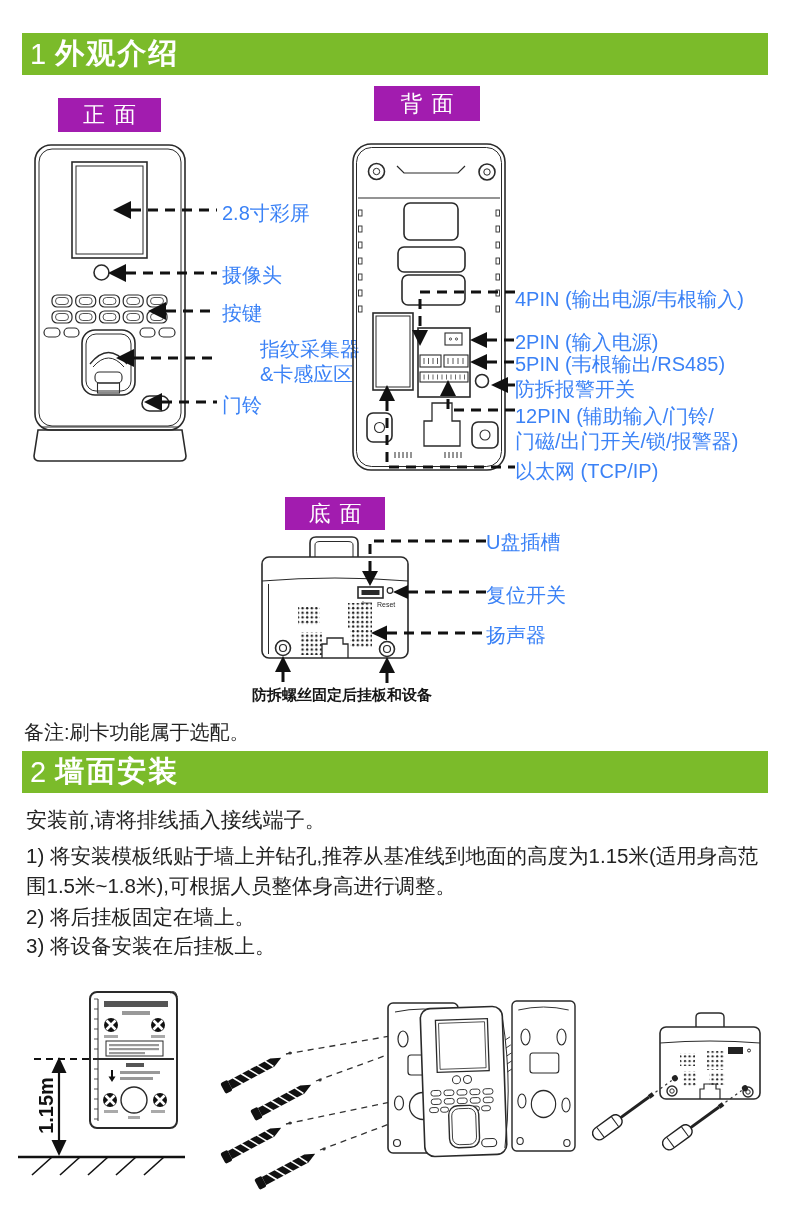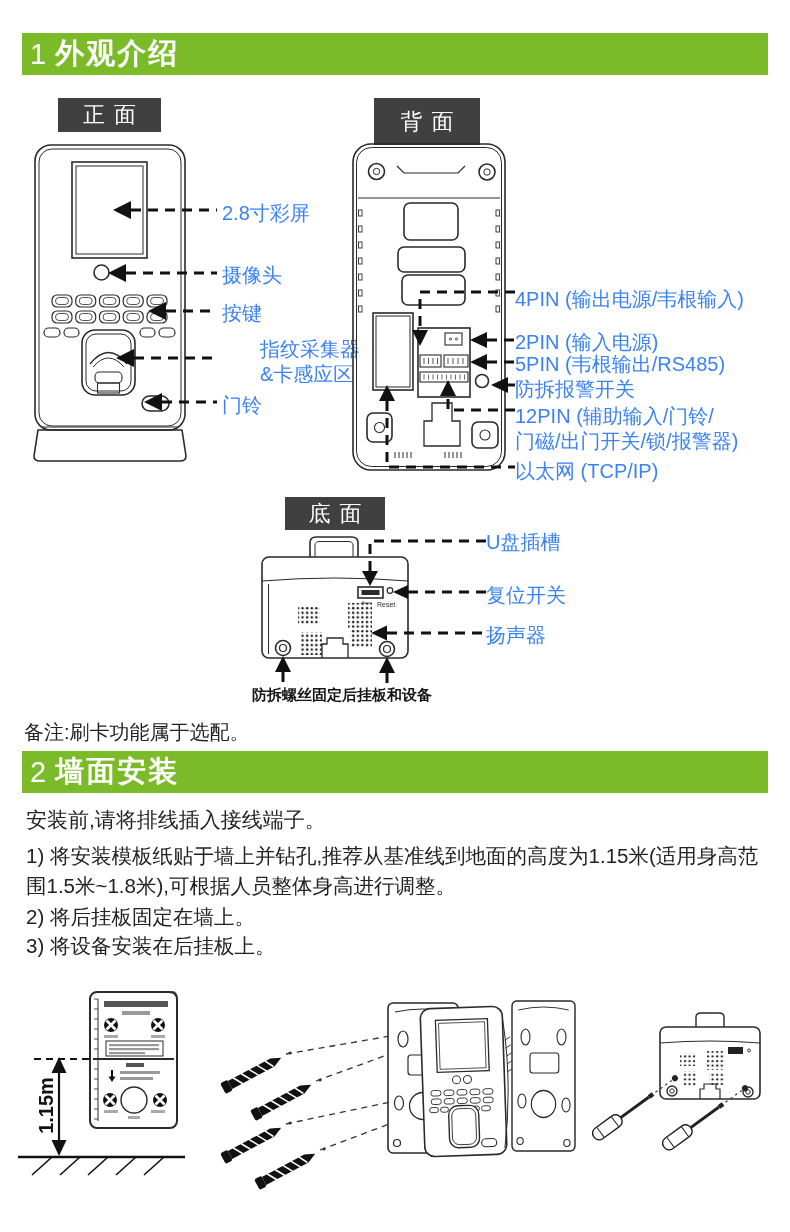--- a/index.html
+++ b/index.html
@@ -3,21 +3,21 @@
 <meta charset="utf-8">
 <style>
   html,body{margin:0;padding:0;background:#fff;}
   #page{position:relative;width:790px;height:1232px;background:#fff;overflow:hidden;
         font-family:"Liberation Sans","DejaVu Sans",sans-serif;color:#1c1c1c;}
   .abs{position:absolute;}
   .bar{position:absolute;left:22px;width:746px;height:42px;background:#7bbb2a;color:#fff;
        display:flex;align-items:center;}
   .bar-num{font-size:29px;font-weight:400;padding:0 9px 0 8px;}
   .bar-title{font-size:29px;font-weight:700;letter-spacing:2px;}
-  .viewtag{position:absolute;background:#404040;color:#fff;display:flex;align-items:center;
+  .viewtag{position:absolute;background:#a21caf;color:#fff;display:flex;align-items:center;
            justify-content:center;font-size:22px;font-weight:500;letter-spacing:9px;padding-left:9px;box-sizing:border-box;}
   .ann{position:absolute;font-size:20px;font-weight:500;white-space:nowrap;color:#3b82f6;}
   .ann2{line-height:25px;}
   .caption{position:absolute;font-size:15px;font-weight:600;white-space:nowrap;color:#161616;}
   .bodytext{position:absolute;font-size:20px;font-weight:500;color:#222;white-space:nowrap;}
   .step{position:absolute;left:26px;width:748px;font-size:20.5px;font-weight:500;color:#222;line-height:30px;}
   .height-label{position:absolute;left:16px;top:1094px;width:60px;text-align:center;
                 transform:rotate(-90deg);font-size:20px;font-weight:700;color:#111;}
   svg{display:block;}
 </style>
@@ -27,21 +27,21 @@
 <div id="page">
 
   <div class="bar" style="top:33px;">
     <span class="bar-num">1</span>
     <span class="bar-title">外观介绍</span>
   </div>
 
   <div class="viewtag" style="left:58px;top:98px;width:103px;height:34px;">
     <span>正面</span>
   </div>
-  <div class="viewtag" style="left:374px;top:98px;width:106px;height:47px;">
+  <div class="viewtag" style="left:374px;top:86px;width:106px;height:35px;">
     <span>背面</span>
   </div>
   <div class="viewtag" style="left:285px;top:497px;width:100px;height:33px;">
     <span>底面</span>
   </div>
 
   <svg class="abs" style="left:20px;top:140px;" width="200" height="330" viewBox="0 0 200 330">
     <g fill="none" stroke="#2a2a2a" stroke-width="1.6">
       <rect x="15" y="5" width="150" height="285" rx="16"></rect>
       <rect x="19" y="9" width="142" height="277" rx="13" stroke-width="1"></rect>

